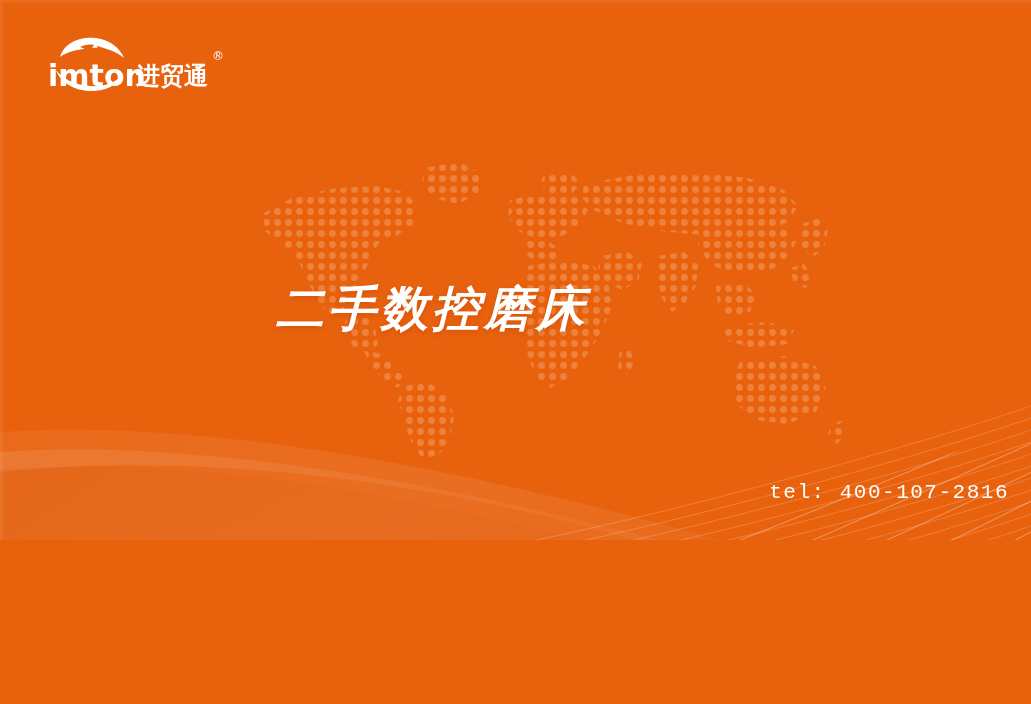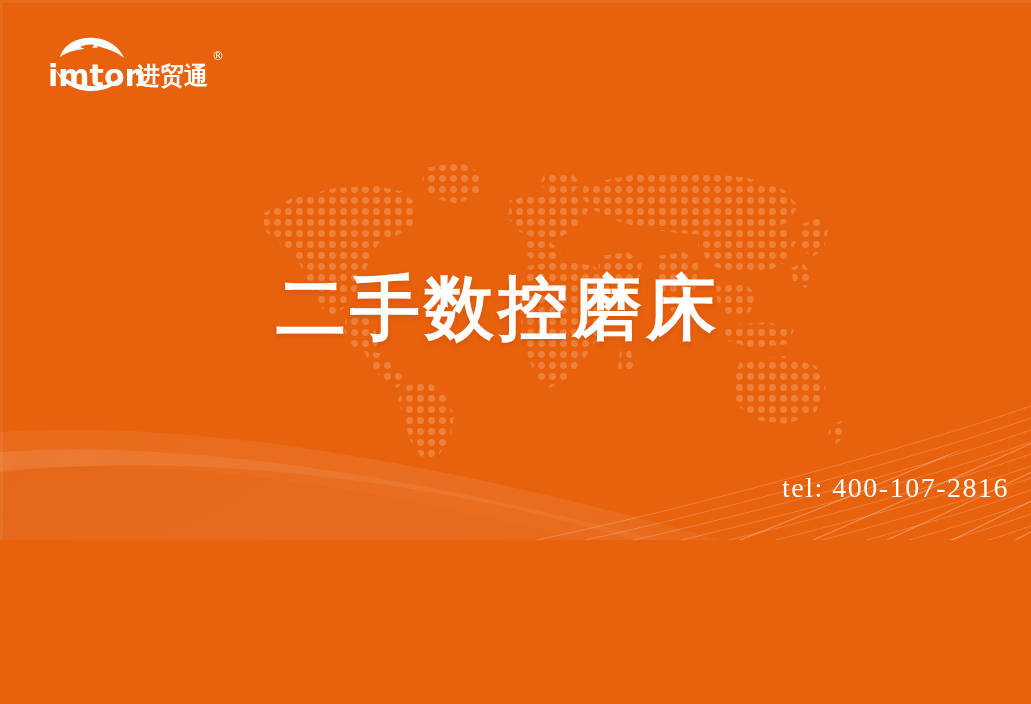--- a/index.html
+++ b/index.html
@@ -48,36 +48,37 @@
 
   
   #headline{
     position:absolute;
     left:276px; top:246px;
     width:500px;
     z-index:20;
   }
   .headline-line{
     color:#ffffff;
-    font-size:70px;
+    font-size:48px;
     line-height:124px;
     font-weight:bold;
     letter-spacing:4px;
     white-space:nowrap;
     text-shadow:0 2px 5px rgba(120,40,0,.18);
     font-family:"DejaVu Sans","Liberation Sans",sans-serif;
+    font-style:italic;
   }
 
   
   #telephone{
     position:absolute;
     right:22px; bottom:36px;
     color:#ffffff;
-    font-family:Liberation Serif, serif;
-    font-size:28px;
+    font-family:Liberation Mono, monospace;
+    font-size:21px;
     letter-spacing:1.5px;
     white-space:nowrap;
     z-index:30;
   }
 
   
   #logo{
     position:absolute;
     left:44px; top:34px;
     width:190px; height:62px;

